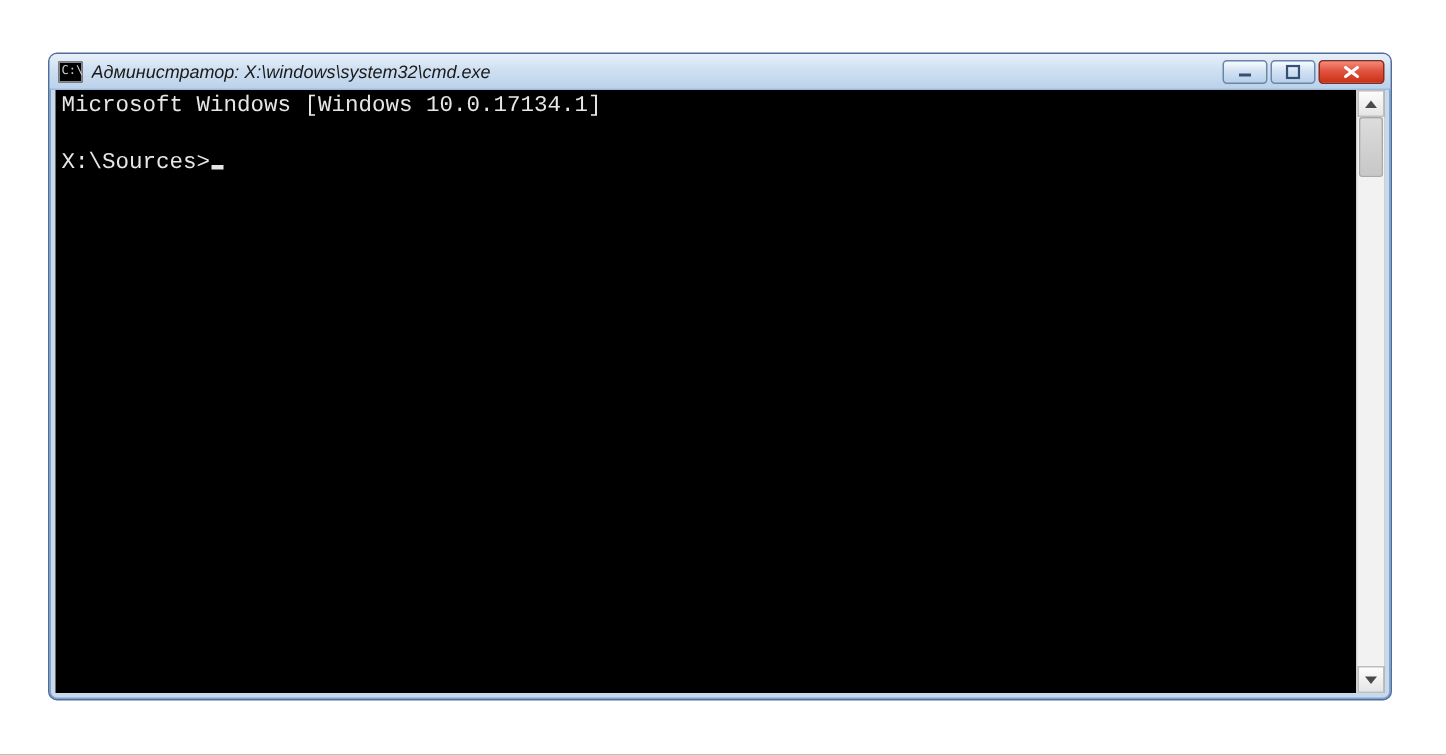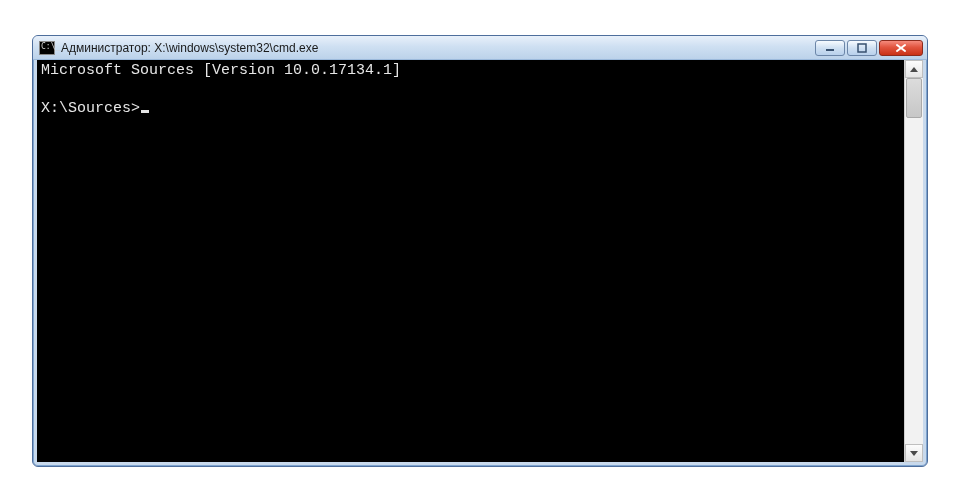--- a/index.html
+++ b/index.html
@@ -49,20 +49,21 @@
   .app-icon::before {
     content: "C:\\_";
     color: #cfcfcf;
     font: 8px/8px Consolas, monospace;
     position: absolute;
     left: 1px;
     top: 1px;
   }
   .title-text {
     font-size: 12px;
+    font-style: italic;
     color: #1a1a1a;
     white-space: nowrap;
     overflow: hidden;
     text-overflow: ellipsis;
     flex: 1 1 auto;
   }
   .win-buttons {
     display: flex;
     gap: 2px;
     flex: 0 0 auto;
@@ -183,21 +184,21 @@
       <div class="win-btn close">
         <svg width="12" height="10">
           <line class="close-x" x1="2" y1="2" x2="10" y2="8"></line>
           <line class="close-x" x1="10" y1="2" x2="2" y2="8"></line>
         </svg>
       </div>
     </div>
   </div>
 
   <div class="console">
-    <div class="console-text"><span>Microsoft Sources [Version 10.0.17134.1]</span>
+    <div class="console-text"><span>Microsoft Windows [Windows 10.0.17134.1]</span>
 <span></span>
 <span class="prompt-line"><span>X:\Sources&gt;</span><span class="cursor"></span></span></div>
 
     <div class="scrollbar">
       <div class="sb-btn">
         <div class="arrow up"></div>
       </div>
       <div class="sb-track">
         <div class="sb-thumb"></div>
       </div>

